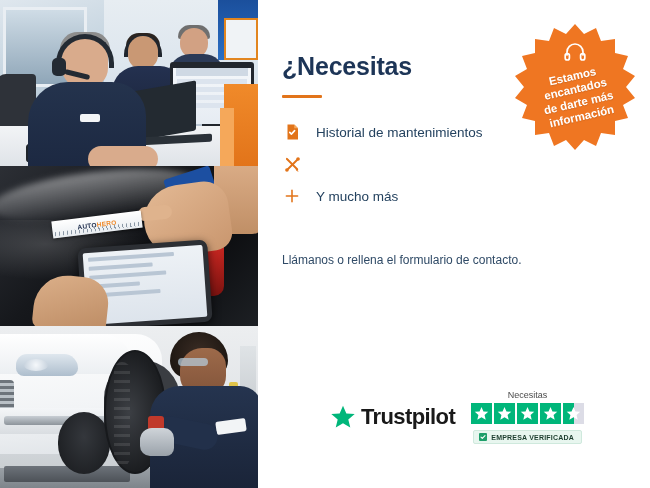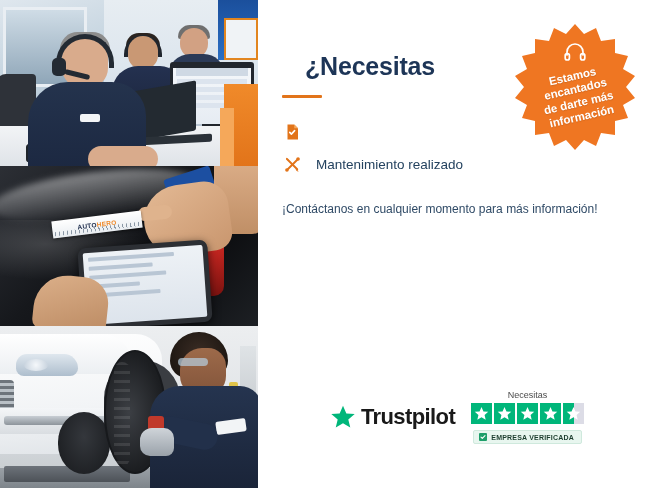--- a/index.html
+++ b/index.html
@@ -371,21 +371,20 @@
     position: relative;
     flex: 1; height: 488px;
     padding: 52px 24px 0 24px;
     background: #ffffff;
   }
   .title {
     font-size: 25px; line-height: 1.16;
     font-weight: 700; color: #1d3557;
     letter-spacing: -0.2px;
     max-width: 230px;
-    margin-left: 23px;
   }
   .rule {
     width: 40px; height: 3px; background: #e2741a;
     margin: 14px 0 18px 0; border-radius: 1px;
   }
   .features { list-style: none; }
   .feature {
     display: flex; align-items: center;
     gap: 14px; height: 32px;
   }
@@ -592,44 +591,56 @@
     <ul class="features">
 
       <li class="feature">
         <span class="f-icon">
           <svg width="18" height="18" viewBox="0 0 24 24">
             <path d="M6 2h9l5 5v15H6z" fill="#e2741a"></path>
             <path d="M15 2v5h5" fill="#f7a95c"></path>
             <path d="M9 12.5l2.2 2.3 4.3-4.6" fill="none" stroke="#ffffff" stroke-width="2.1" stroke-linecap="round" stroke-linejoin="round"></path>
           </svg>
         </span>
+        <span class="f-label">Historial de mantenimientos</span>
       </li>
 
       <li class="feature">
         <span class="f-icon">
           <svg width="19" height="19" viewBox="0 0 24 24">
             <g stroke="#e2741a" stroke-width="2.4" stroke-linecap="round">
               <path d="M5 5l13 13"></path>
               <path d="M19 5L6 18"></path>
             </g>
             <path d="M4.2 3.2a3 3 0 003.6 3.6L5 4z" fill="#e2741a"></path>
             <path d="M19.8 20.8a3 3 0 01-3.6-3.6L19 20z" fill="#e2741a"></path>
             <circle cx="19" cy="5" r="2.3" fill="#e2741a"></circle>
             <circle cx="5" cy="19" r="2.3" fill="#e2741a"></circle>
           </svg>
         </span>
-        <span class="f-label">Mantenimiento realizado</span>
       </li>
 
 
 
+      <li class="feature">
+        <span class="f-icon">
+          <svg width="18" height="18" viewBox="0 0 24 24">
+            <g stroke="#e2741a" stroke-width="2.1" stroke-linecap="round">
+              <path d="M12 4.5v15"></path>
+              <path d="M4.5 12h15"></path>
+            </g>
+          </svg>
+        </span>
+        <span class="f-label">Y mucho más</span>
+      </li>
     </ul>
 
     <p class="body-text">
-      <span>¡Contáctanos en cualquier momento para más información!</span><br>
+      <br>
+      <span>Llámanos o rellena el formulario de contacto.</span>
     </p>
 
     <div class="badge">
       <svg viewBox="0 0 130 130">
         <path fill="#ef7622" d="
           M65 2 L74 12 L86 6 L91 19 L105 17 L105 31 L118 34 L113 47 L125 54
           L116 65 L125 76 L113 83 L118 96 L105 99 L105 113 L91 111 L86 124
           L74 118 L65 128 L56 118 L44 124 L39 111 L25 113 L25 99 L12 96
           L17 83 L5 76 L14 65 L5 54 L17 47 L12 34 L25 31 L25 17 L39 19
           L44 6 L56 12 Z"></path>

